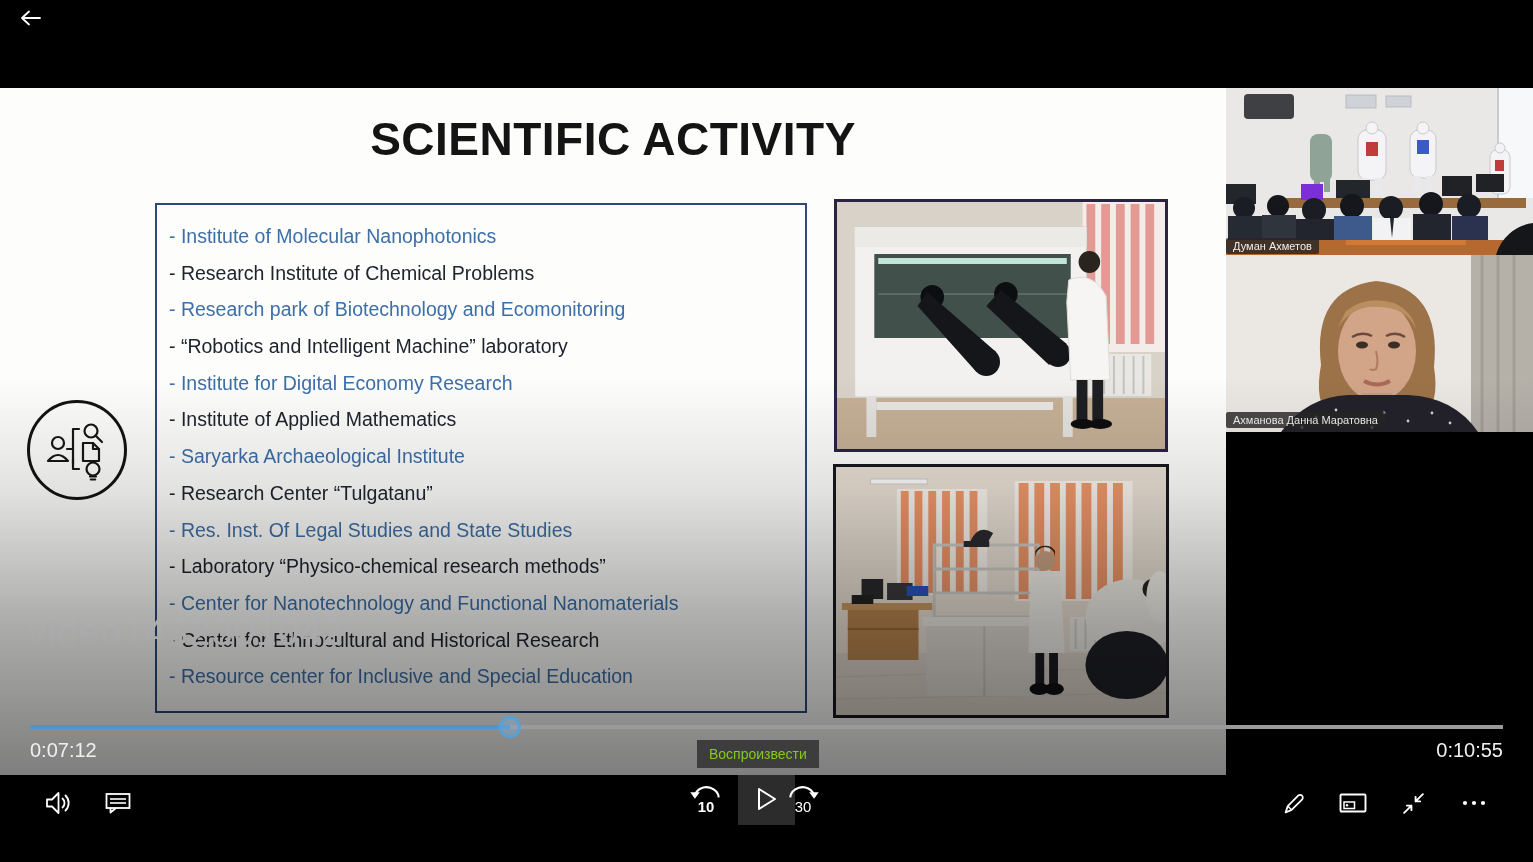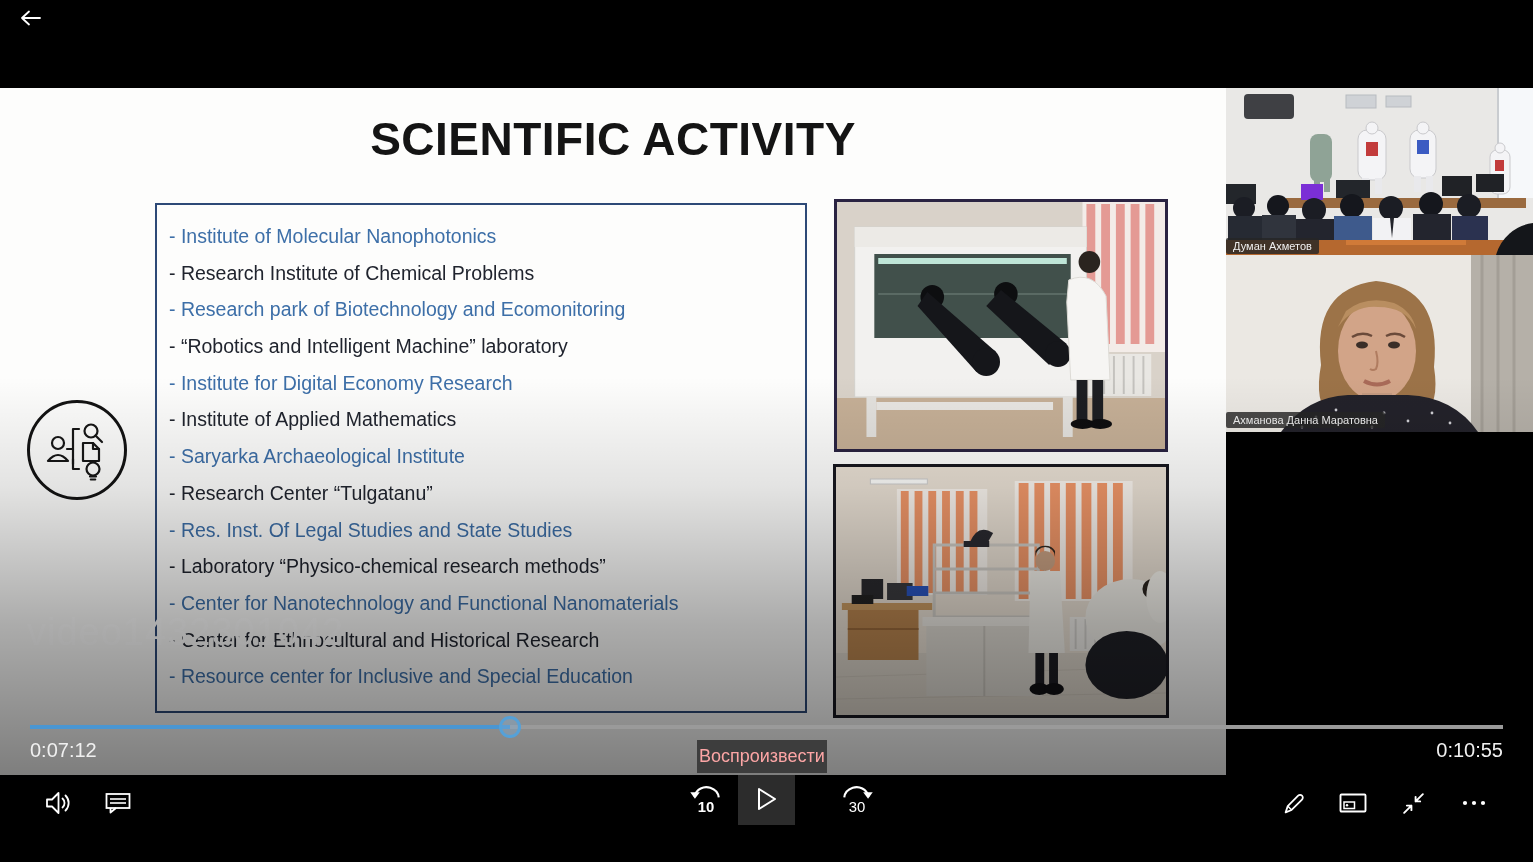--- a/index.html
+++ b/index.html
@@ -41,31 +41,31 @@
          background:linear-gradient(180deg,rgba(0,0,0,0) 42%,rgba(0,0,0,.10) 58%,
                     rgba(0,0,0,.32) 78%,rgba(0,0,0,.50) 100%);}
 
   
   .timeline{position:absolute;left:30px;top:637px;width:1473px;height:4px;background:#9a9a9a;cursor:pointer;}
   .timeline .played{position:absolute;left:0;top:0;height:4px;background:var(--accent,#4a96d2);}
   .scrubber{position:absolute;top:-9px;width:22px;height:22px;box-sizing:border-box;
             border:3px solid #55a1d8;border-radius:50%;background:rgba(125,175,218,.35);cursor:grab;}
   .time{position:absolute;top:651px;font-size:20px;color:#f0f0f0;}
   .time.l{left:30px;} .time.r{right:30px;}
-  .tooltip{position:absolute;left:697px;top:652px;background:#3d3d3d;color:#fca5a5;
-           font-size:18px;padding:6px 2px;z-index:5;}
+  .tooltip{position:absolute;left:697px;top:652px;background:#3d3d3d;color:#84cc16;
+           font-size:14px;padding:6px 12px;z-index:5;}
 
   
   .controls{position:absolute;top:775px;left:0;width:1533px;height:87px;background:#000;}
   .ctrl{position:absolute;top:7px;width:44px;height:42px;background:none;border:none;cursor:pointer;
         display:flex;align-items:center;justify-content:center;padding:0;}
   .ctrl svg{display:block;}
   .play-btn{position:absolute;left:738px;top:0;width:57px;height:50px;background:#2c2c2c;border:none;
             cursor:pointer;display:flex;align-items:center;justify-content:center;}
-  .c-vol{left:36px;} .c-cap{left:96px;} .c-rew{left:684px;top:4px;font-weight:bold;} .c-fwd{left:835px;top:4px;}
+  .c-vol{left:36px;} .c-cap{left:96px;} .c-rew{left:684px;top:4px;font-weight:bold;} .c-fwd{left:776px;top:4px;justify-content:flex-end;}
   .c-pen{left:1272px;} .c-pip{left:1331px;} .c-shr{left:1391px;} .c-more{left:1452px;}
 </style>
 </head>
 <body>
 
 <div class="stage">
 
   <div class="topbar">
     <button class="back-btn" title="">
       <span>

